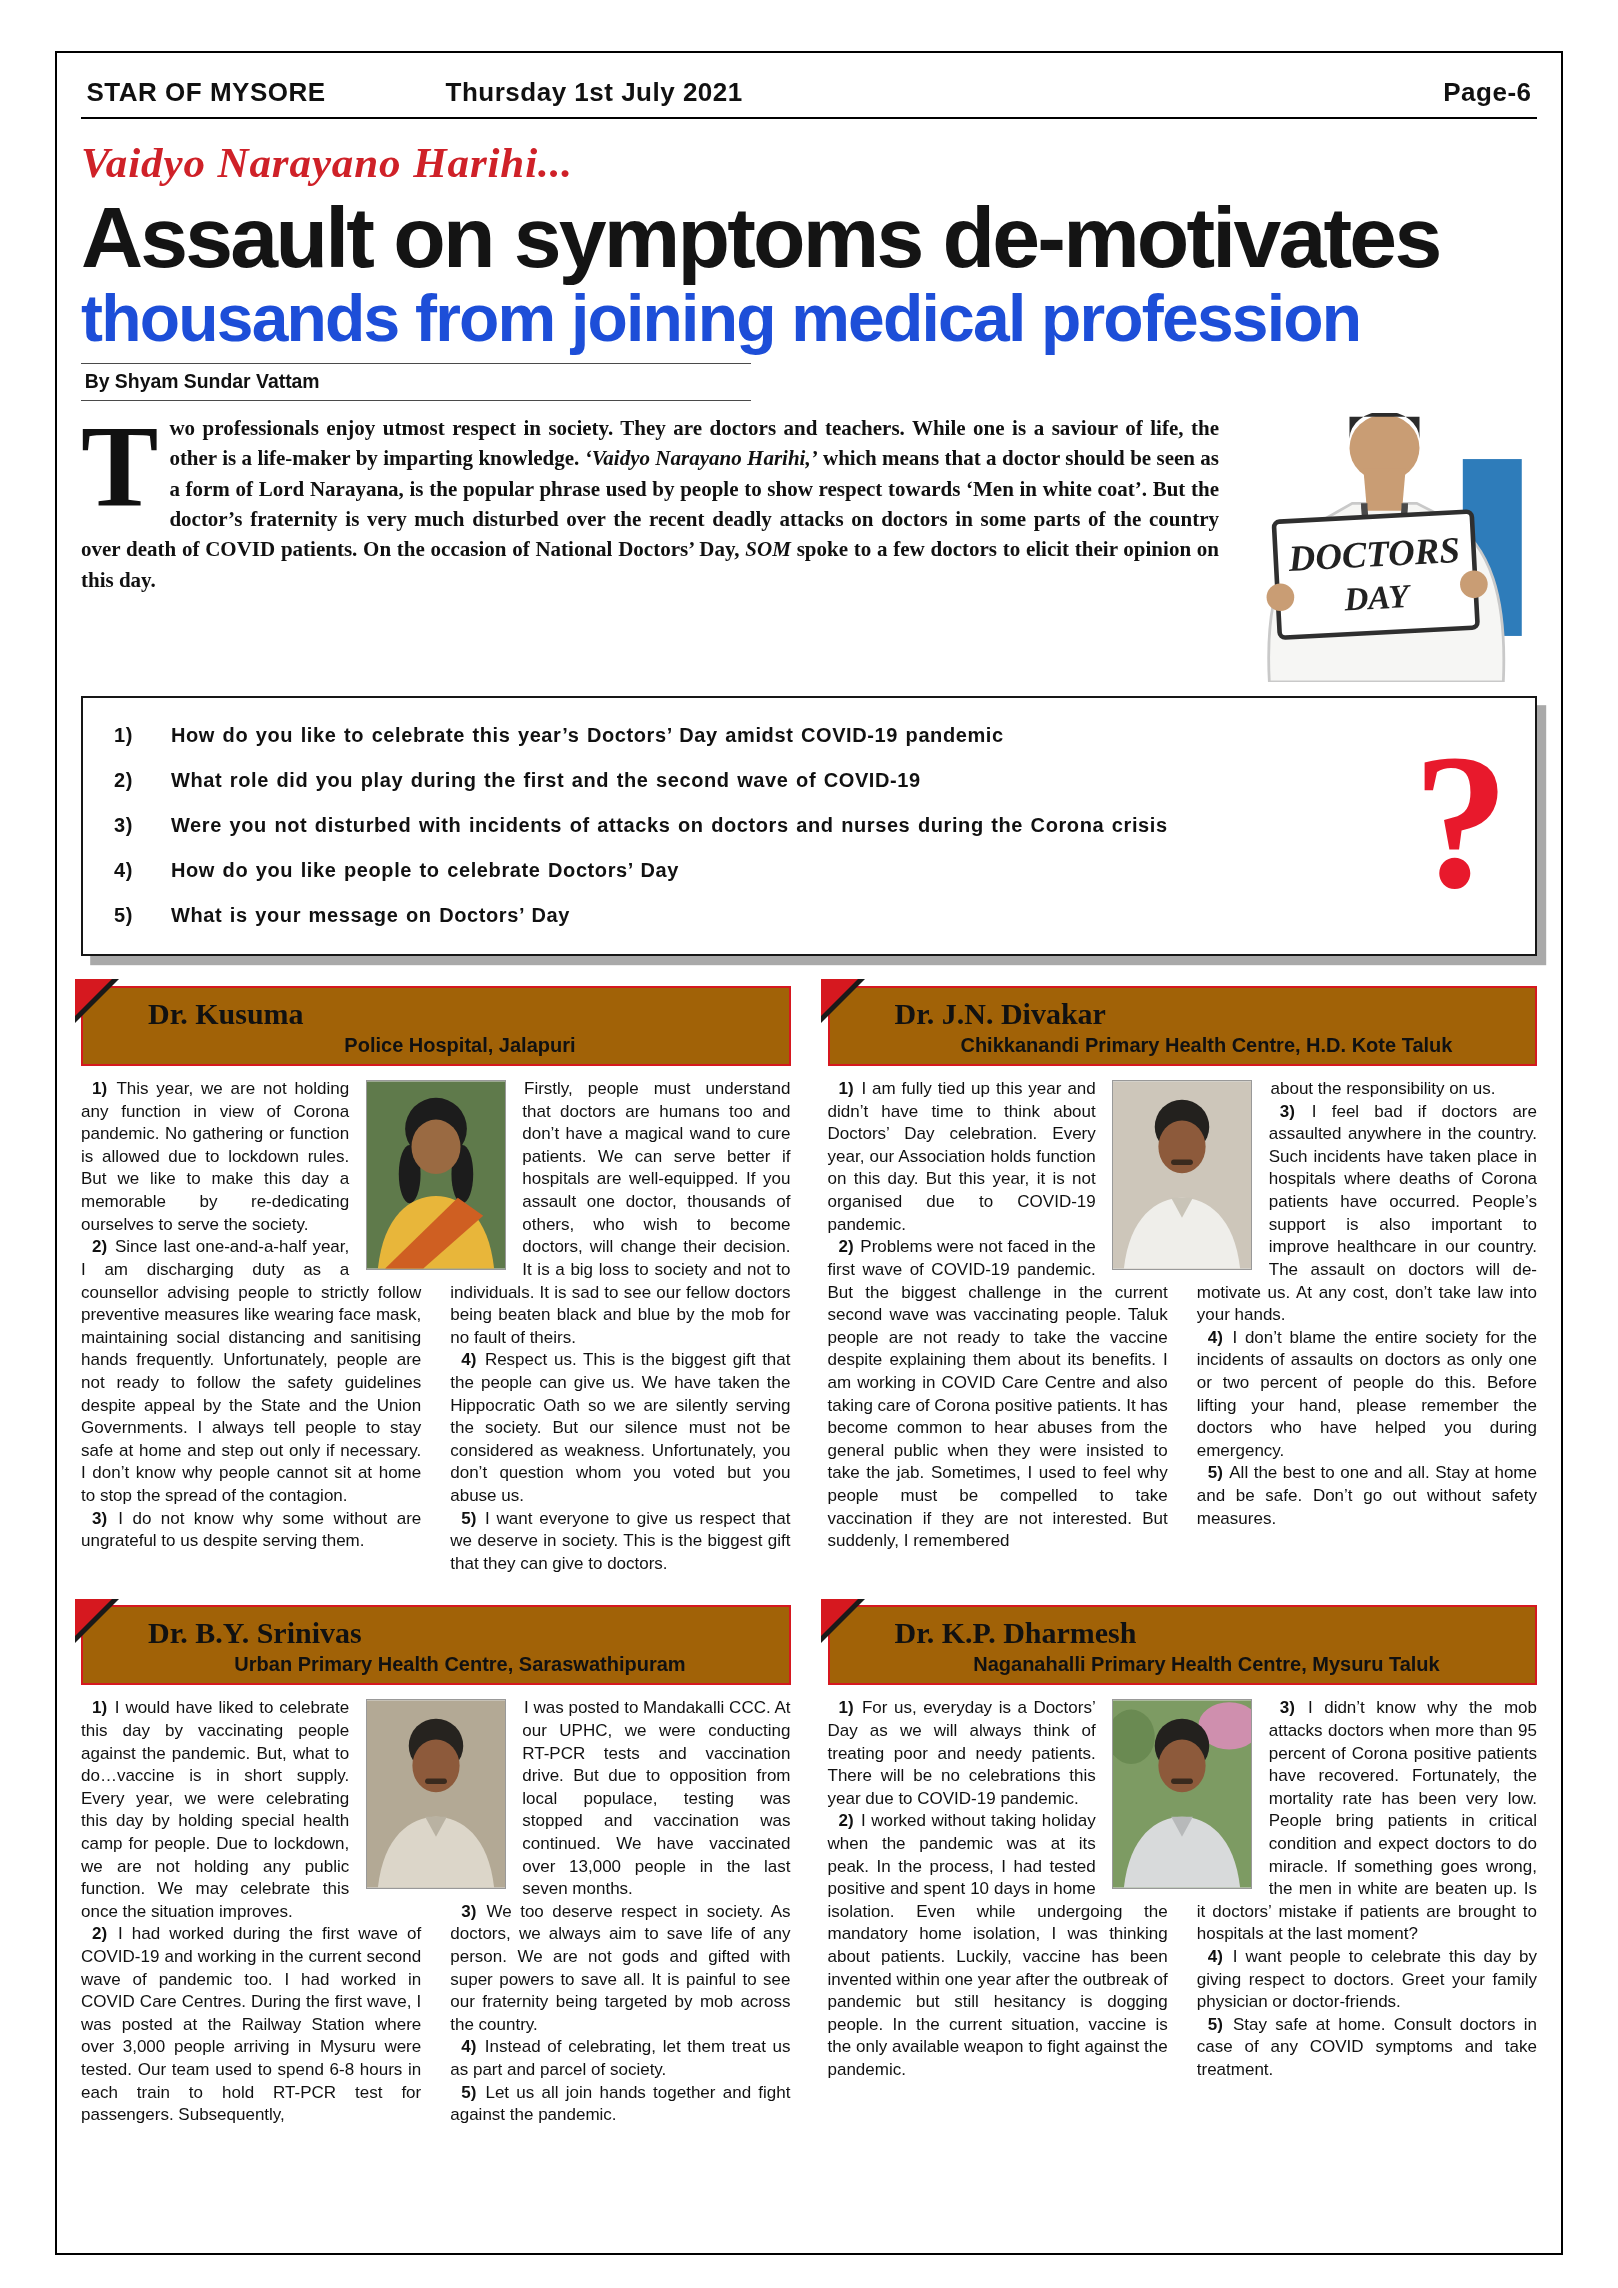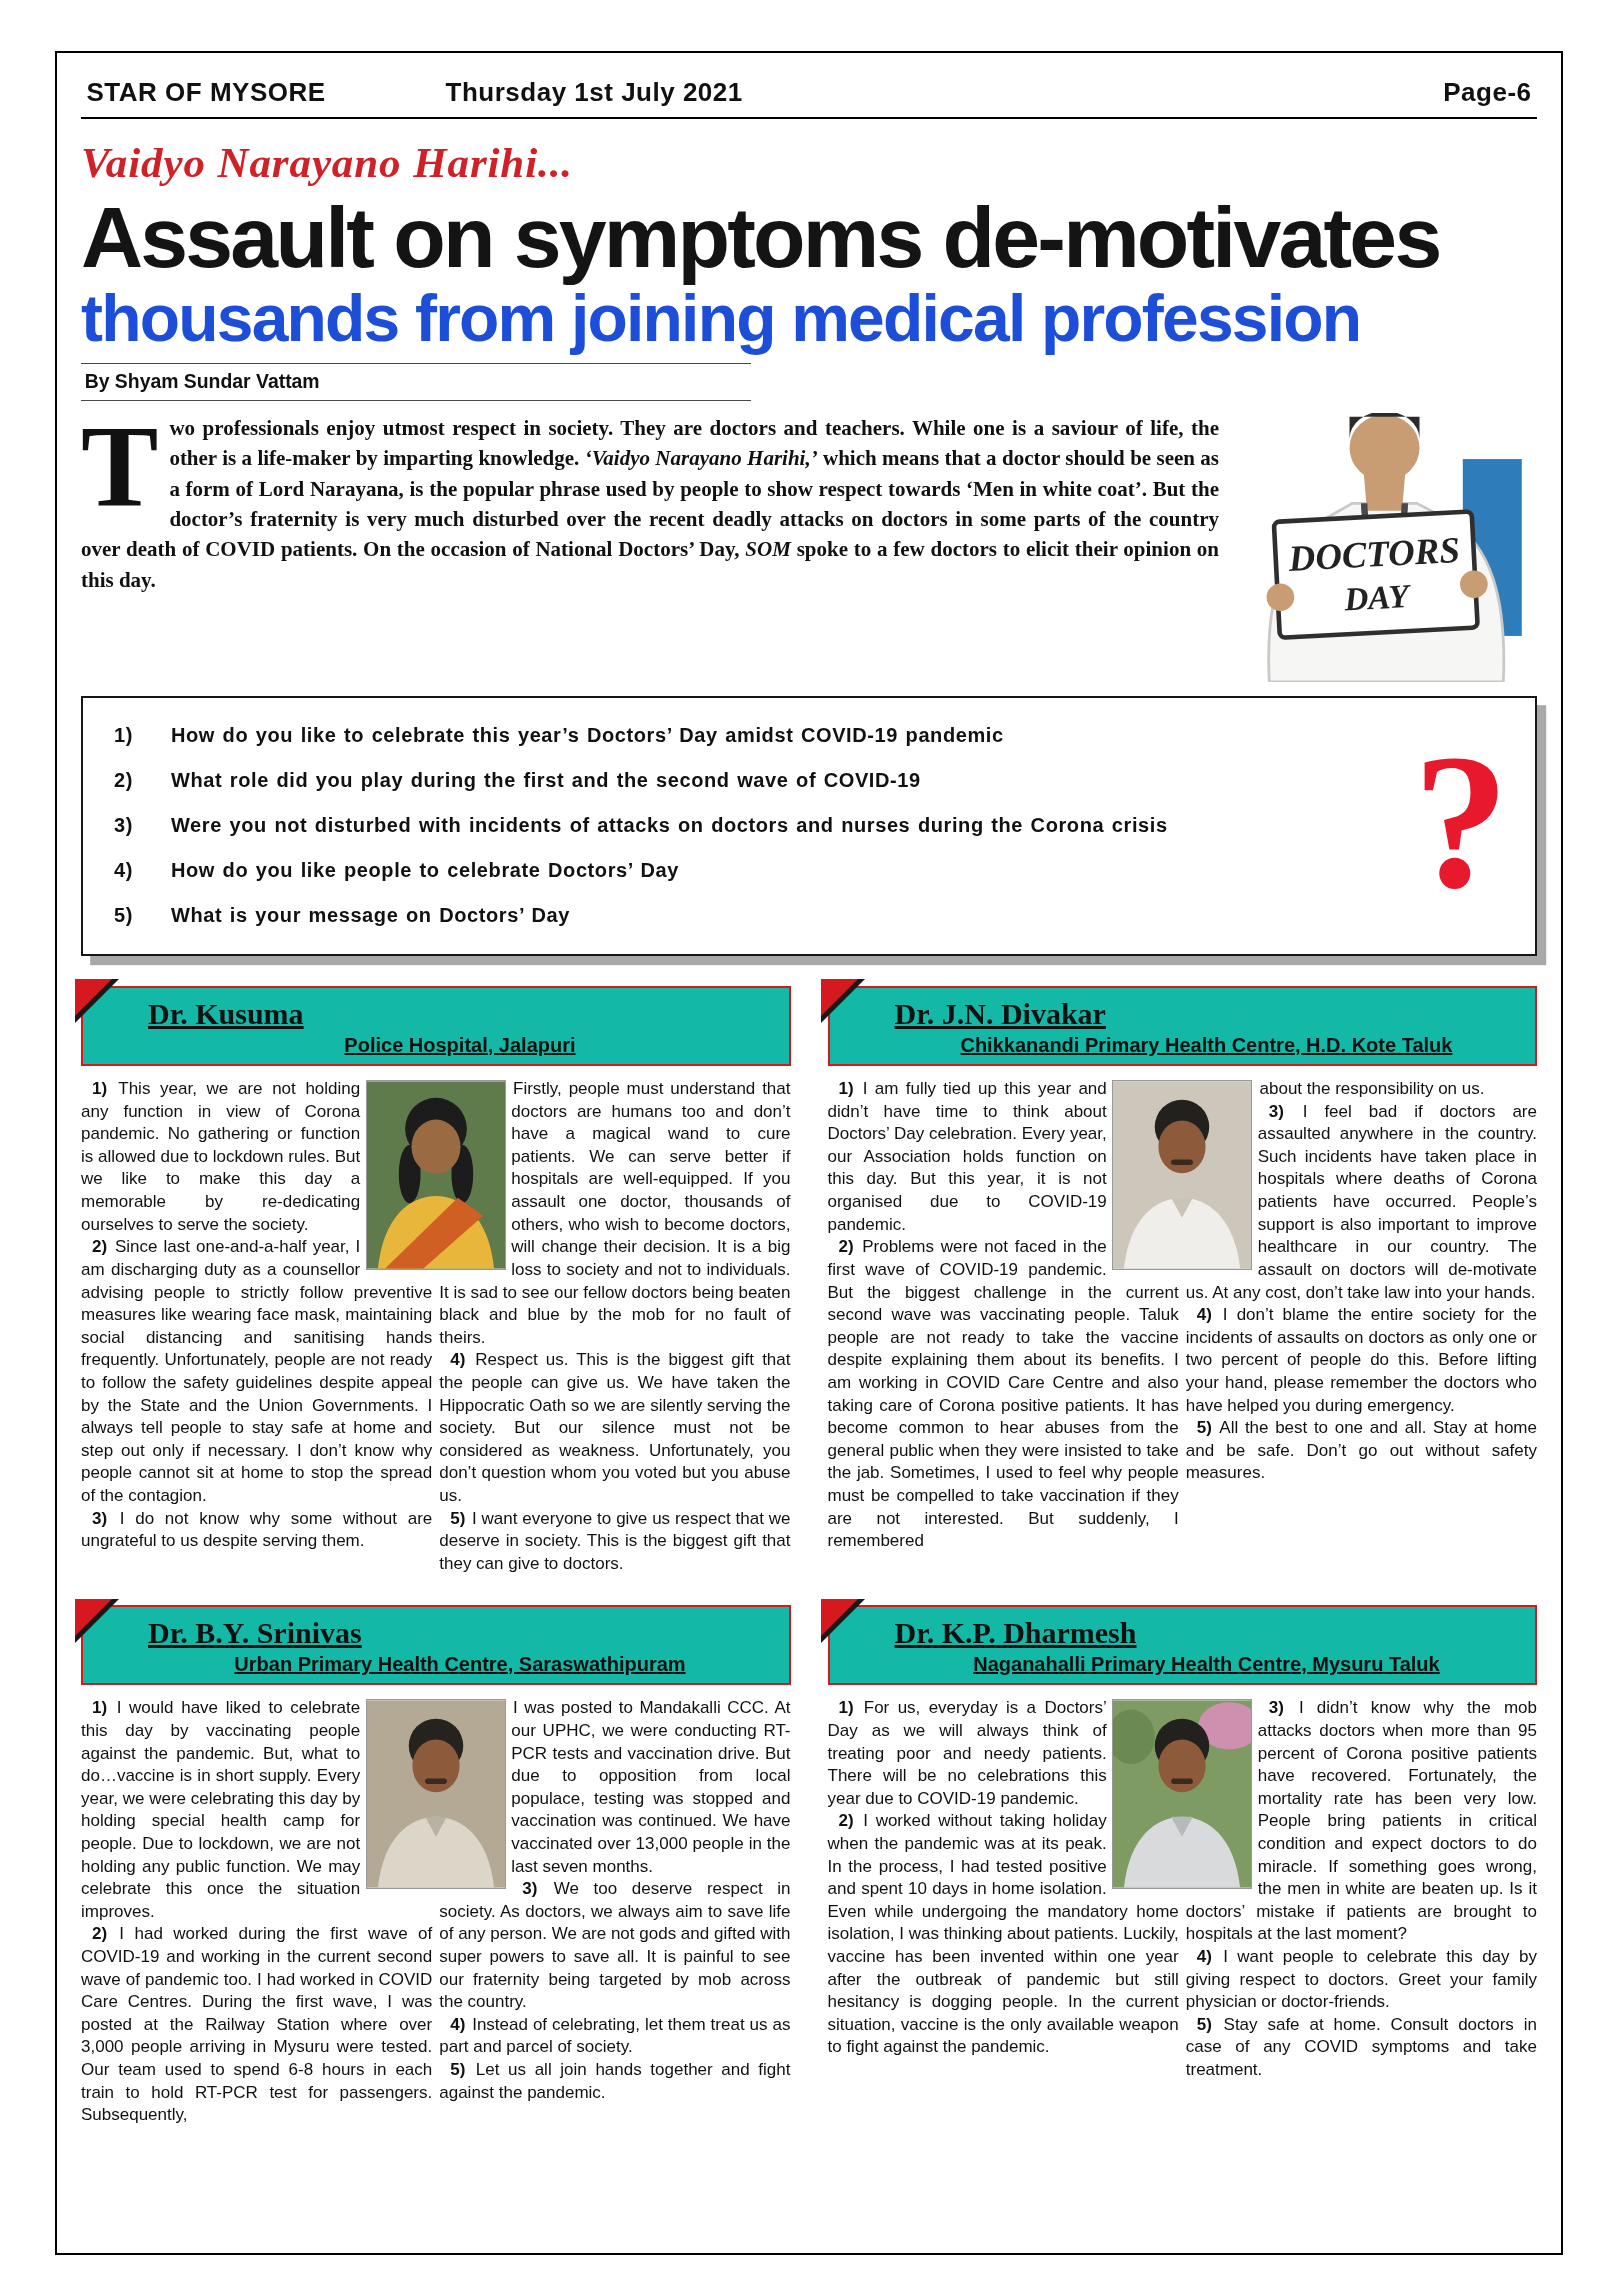--- a/index.html
+++ b/index.html
@@ -29,28 +29,28 @@
 
   
   .qbox { margin-top:14px; border:2.8px solid #161616; box-shadow:9.2px 9.2px 0 #a9a9a9; padding:26px 189px 5.5px 31px; position:relative; background:#fff; }
   .q-item { display:flex; font-weight:bold; font-size:20px; letter-spacing:0.6px; word-spacing:1.4px; margin-bottom:22px; }
   .q-num { width:57px; flex:none; }
   .q-text { flex:1; }
   .q-mark { position:absolute; right:26px; top:50%; transform:translateY(-52%); font-family:"Liberation Serif",serif; font-weight:bold; font-size:192px; color:#e8192c; line-height:1; }
 
   
   .sections { margin-top:29.5px; display:grid; grid-template-columns:1fr 1fr; column-gap:37px; row-gap:29.5px; }
-  .sec-head { position:relative; border:2.8px solid #d6181f; padding:9.2px 16.6px 7.4px 65px; background:#14b8a6;text-decoration:underline; }
+  .sec-head { position:relative; border:2.8px solid #d6181f; padding:9.2px 16.6px 7.4px 65px; background:#a16207; }
   .f-black,.f-red { position:absolute; width:0; height:0; }
   .f-black { top:-8.3px; left:-8.3px; border-top:44px solid #191919; border-right:44px solid transparent; }
   .f-red { top:-8.3px; left:-8.3px; border-top:37px solid #d6181f; border-right:37px solid transparent; }
   .sec-name { font-family:"Liberation Serif",serif; font-size:30px; font-weight:bold; color:#111; }
   .sec-affil { font-size:20px; font-weight:bold; text-align:center; margin-top:2.8px; }
   .doc-section.affil-right .sec-affil { text-align:center; }
-  .sec-body { position:relative; display:flex; gap:7px; margin-top:12px; font-size:17px; line-height:1.33; text-align:justify; }
+  .sec-body { position:relative; display:flex; gap:29px; margin-top:12px; font-size:17px; line-height:1.33; text-align:justify; }
   .sb-col { flex:1; min-width:0; }
   .spacer { display:block; }
   .spacer-r { float:right; width:72px; height:201px; }
   .spacer-l { float:left; width:72px; height:201px; }
   .sec-photo { position:absolute; left:50%; top:1.8px; width:140px; height:190px; margin-left:-70px; border:0.9px solid #999; background:#ddd; }
   .sec-photo svg { display:block; width:100%; height:100%; }
   .para { text-indent:11px; }
   .para.cont { text-indent:0; }
   .pnum { padding-right:1.8px; }
 </style>

